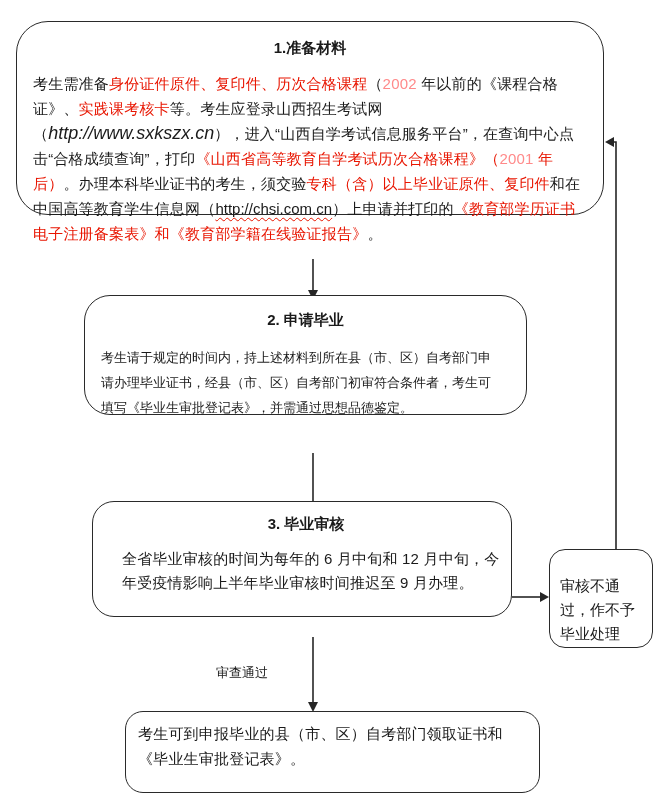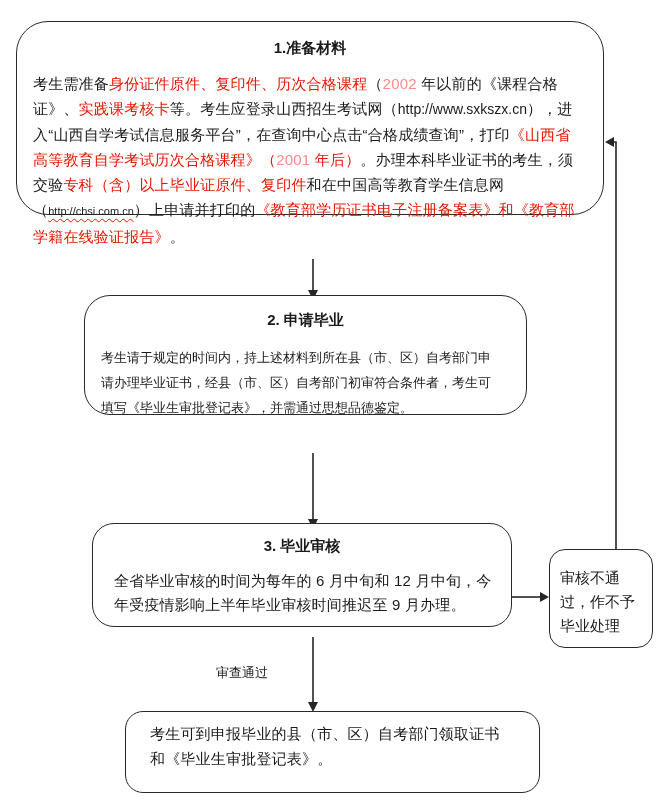--- a/index.html
+++ b/index.html
@@ -17,37 +17,37 @@
   .box-body  { font-size:15px; letter-spacing:0.2px; line-height:25px; text-align:left; }
   
   .box1 { left:16px; top:21px; width:588px; height:194px; border-radius:32px; }
   .box1 .box-title { margin:16px 0 14px; }
   .box1 .box-body  { padding:0 18px 0 16px; }
   
   .box2 { left:84px; top:295px; width:443px; height:120px; border-radius:26px; }
   .box2 .box-title { margin:14px 0 16px; }
   .box2 .box-body  { padding:0 28px 0 16px; font-size:13px; letter-spacing:0; }
   
-  .box3 { left:92px; top:523px; width:420px; height:104px; border-radius:22px; }
+  .box3 { left:92px; top:501px; width:420px; height:116px; border-radius:22px;padding-left:8px; }
   .box3 .box-title { margin:12px 0 14px; }
   .box3 .box-body  { padding:0 8px 0 21px; line-height:24px; }
   
   .sidebox { left:549px; top:549px; width:104px; height:99px; border-radius:16px;
-             padding:16px 10px 0; font-size:15px; line-height:24px; }
+             padding:24px 10px 0; font-size:15px; line-height:24px; }
   
   .bottombox { left:125px; top:711px; width:415px; height:82px; border-radius:18px;
-               padding:9px 28px 0 24px; }
+               padding:9px 28px 0 12px; }
   .bottombox .box-body { padding:0; }
   .pass-label { position:absolute; left:216px; top:664px; font-size:13px; z-index:1; }
   
   .seg-red  { color:var(--red); }
   .seg-pink { color:var(--pink); }
-  .seg-url  { font-size:14px; letter-spacing:0; }
+  .seg-url  { font-size:18px; letter-spacing:0;font-style:italic; }
   .seg-url-wavy {
-    font-size:11px; letter-spacing:0;
+    font-size:15px; letter-spacing:0;
     text-decoration-line:underline; text-decoration-style:wavy;
     text-decoration-color:var(--red); text-decoration-thickness:1px;
     text-underline-offset:3px;
   }
 </style>
 </head>
 <body>
 
 <div class="canvas" style="--red: #e81500; --pink: #ff8a8a; --border: #2a2a2a;">
 

